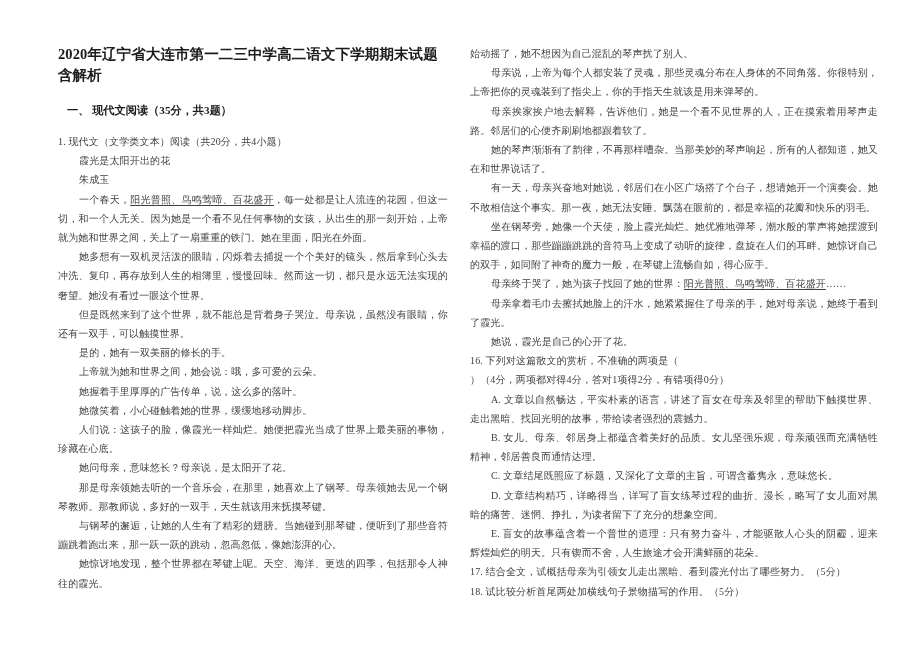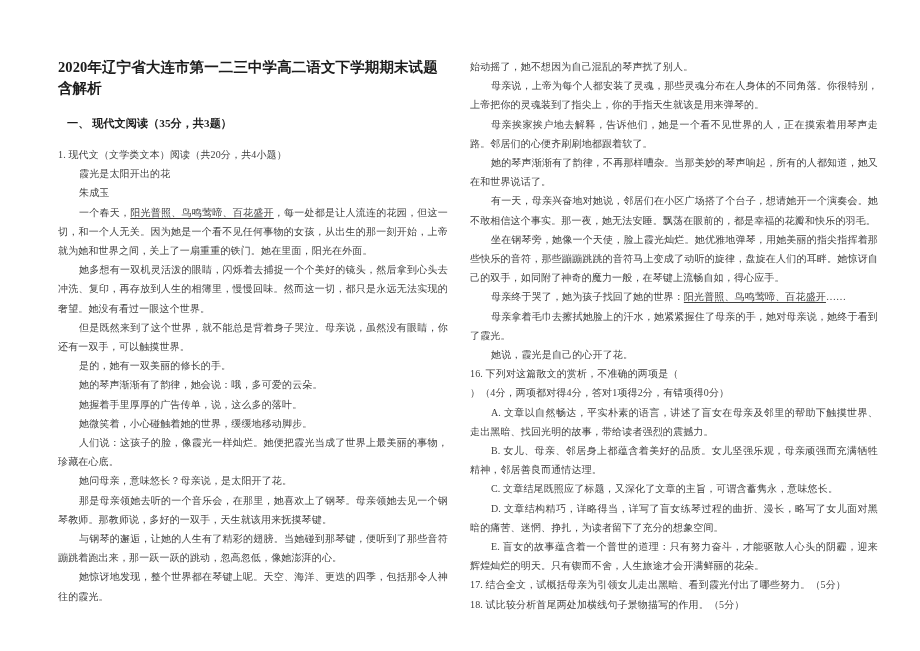--- a/index.html
+++ b/index.html
@@ -12,21 +12,21 @@
     height: 651px;
     font-family: "Liberation Serif", "DejaVu Serif", serif;
     color: #3a3a3a;
     overflow: hidden;
   }
   .page {
     position: relative;
     width: 920px;
     height: 651px;
     box-sizing: border-box;
-    padding: 57px 42px 10px 58px;
+    padding: 44px 42px 10px 58px;
   }
   .columns {
     display: flex;
     gap: 22px;
     align-items: flex-start;
     height: 100%;
   }
   .col {
     width: 390px;
     flex: 0 0 390px;
@@ -85,39 +85,39 @@
 
       <p class="body indent">霞光是太阳开出的花</p>
 
       <p class="body indent">朱成玉</p>
 
       <p class="body indent"><span>一个春天，</span><span class="u">阳光普照、鸟鸣莺啼、百花盛开</span><span>，每一处都是让人流连的花园，但这一切，和一个人无关。因为她是一个看不见任何事物的女孩，从出生的那一刻开始，上帝就为她和世界之间，关上了一扇重重的铁门。她在里面，阳光在外面。</span></p>
 
       <p class="body indent">她多想有一双机灵活泼的眼睛，闪烁着去捕捉一个个美好的镜头，然后拿到心头去冲洗、复印，再存放到人生的相簿里，慢慢回味。然而这一切，都只是永远无法实现的奢望。她没有看过一眼这个世界。</p>
       <p class="body indent">但是既然来到了这个世界，就不能总是背着身子哭泣。母亲说，虽然没有眼睛，你还有一双手，可以触摸世界。</p>
       <p class="body indent">是的，她有一双美丽的修长的手。</p>
-      <p class="body indent">她的琴声渐渐有了韵律，她会说：哦，多可爱的云朵。</p>
+      <p class="body indent">上帝就为她和世界之间，她会说：哦，多可爱的云朵。</p>
       <p class="body indent">她握着手里厚厚的广告传单，说，这么多的落叶。</p>
       <p class="body indent">她微笑着，小心碰触着她的世界，缓缓地移动脚步。</p>
       <p class="body indent">人们说：这孩子的脸，像霞光一样灿烂。她便把霞光当成了世界上最美丽的事物，珍藏在心底。</p>
       <p class="body indent">她问母亲，意味悠长？母亲说，是太阳开了花。</p>
       <p class="body indent">那是母亲领她去听的一个音乐会，在那里，她喜欢上了钢琴。母亲领她去见一个钢琴教师。那教师说，多好的一双手，天生就该用来抚摸琴键。</p>
       <p class="body indent">与钢琴的邂逅，让她的人生有了精彩的翅膀。当她碰到那琴键，便听到了那些音符蹦跳着跑出来，那一跃一跃的跳动，忽高忽低，像她澎湃的心。</p>
       <p class="body indent">她惊讶地发现，整个世界都在琴键上呢。天空、海洋、更迭的四季，包括那令人神往的霞光。</p>
 
     </div>
 
     <div class="col-right">
 
       <p class="body noindent">始动摇了，她不想因为自己混乱的琴声扰了别人。</p>
       <p class="body indent">母亲说，上帝为每个人都安装了灵魂，那些灵魂分布在人身体的不同角落。你很特别，上帝把你的灵魂装到了指尖上，你的手指天生就该是用来弹琴的。</p>
       <p class="body indent">母亲挨家挨户地去解释，告诉他们，她是一个看不见世界的人，正在摸索着用琴声走路。邻居们的心便齐刷刷地都跟着软了。</p>
       <p class="body indent">她的琴声渐渐有了韵律，不再那样嘈杂。当那美妙的琴声响起，所有的人都知道，她又在和世界说话了。</p>
       <p class="body indent">有一天，母亲兴奋地对她说，邻居们在小区广场搭了个台子，想请她开一个演奏会。她不敢相信这个事实。那一夜，她无法安睡。飘荡在眼前的，都是幸福的花瓣和快乐的羽毛。</p>
-      <p class="body indent">坐在钢琴旁，她像一个天使，脸上霞光灿烂。她优雅地弹琴，用她美丽的指尖指挥着那些快乐的音符，那些蹦蹦跳跳的音符马上变成了动听的旋律，盘旋在人们的耳畔。她惊讶自己的双手，如同附了神奇的魔力一般，在琴键上流畅自如，得心应手。</p>
+      <p class="body indent">坐在钢琴旁，她像一个天使，脸上霞光灿烂。她优雅地弹琴，潮水般的掌声将她摆渡到幸福的渡口，那些蹦蹦跳跳的音符马上变成了动听的旋律，盘旋在人们的耳畔。她惊讶自己的双手，如同附了神奇的魔力一般，在琴键上流畅自如，得心应手。</p>
 
       <p class="body indent"><span>母亲终于哭了，她为孩子找回了她的世界：</span><span class="u">阳光普照、鸟鸣莺啼、百花盛开</span><span>……</span></p>
 
       <p class="body indent">母亲拿着毛巾去擦拭她脸上的汗水，她紧紧握住了母亲的手，她对母亲说，她终于看到了霞光。</p>
       <p class="body indent">她说，霞光是自己的心开了花。</p>
 
       <p class="body noindent">16. 下列对这篇散文的赏析，不准确的两项是（</p>
       <p class="body noindent">）（4分，两项都对得4分，答对1项得2分，有错项得0分）</p>
       <p class="body indent">A. 文章以自然畅达，平实朴素的语言，讲述了盲女在母亲及邻里的帮助下触摸世界、走出黑暗、找回光明的故事，带给读者强烈的震撼力。</p>
       <p class="body indent">B. 女儿、母亲、邻居身上都蕴含着美好的品质。女儿坚强乐观，母亲顽强而充满牺牲精神，邻居善良而通情达理。</p>

